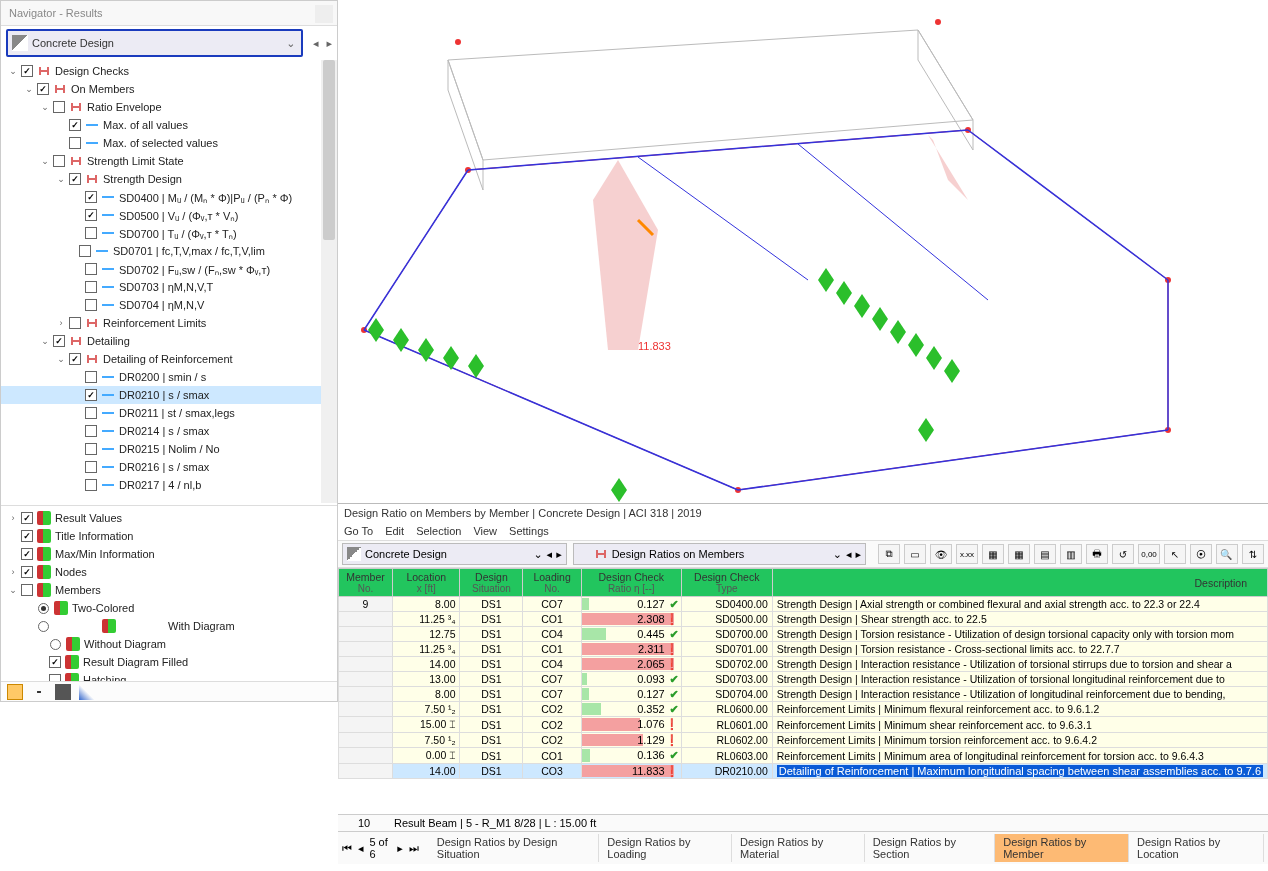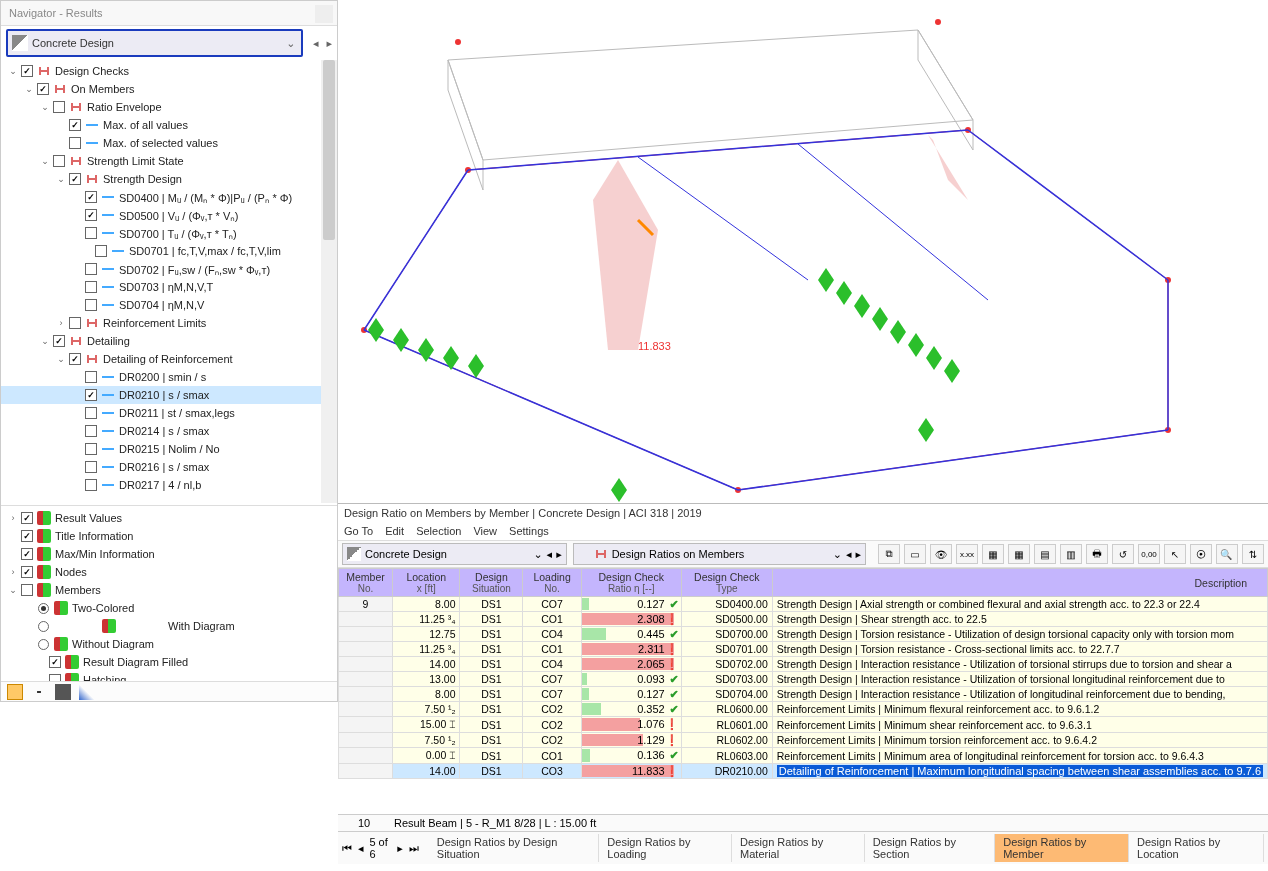--- a/index.html
+++ b/index.html
@@ -34,21 +34,21 @@
 .res-menu span { cursor:pointer; }
 .res-toolbar { display:flex; align-items:center; gap:6px; padding:2px 4px; border-top:1px solid #ddd; border-bottom:1px solid #ddd; background:#fafafa; }
 .tb-dd { display:flex; align-items:center; height:22px; background:#ecebf4; border:1px solid #bbb; padding:0 4px; gap:4px; }
 .tb-dd.wide1 { width:230px; }
 .tb-dd.wide2 { width:300px;padding-left:20px; }
 .tb-dd .lbl { flex:1; }
 .tb-icons { display:flex; gap:4px; margin-left:6px; }
 .tb-icons span { width:22px; height:20px; border:1px solid #ccc; background:#f5f5f5; display:flex; align-items:center; justify-content:center; font-size:10px; }
 .table-wrap { flex:1; overflow:hidden; position:relative; }
 table { border-collapse:collapse; width:100%; }
-th { background:#c4b5fd; border:1px solid #ccc; padding:2px 4px; font-weight:normal; color:#333; font-size:10.5px; }
+th { background:#22c55e; border:1px solid #ccc; padding:2px 4px; font-weight:normal; color:#333; font-size:10.5px; }
 th .sub { display:block; color:#555; font-size:10px; }
 td { border:1px solid #ddd; padding:1px 4px; font-size:10.5px; background:#ffffe8; }
 td.num { text-align:right; }
 td.ctr { text-align:center; }
 td.bar { position:relative; padding:0; width:92px; }
 td.bar .fill { position:absolute; left:0; top:1px; bottom:1px; }
 td.bar .fill.g { background:#a8e6a8; }
 td.bar .fill.r { background:#f4a0a0; }
 td.bar .val { position:absolute; right:16px; top:1px; }
 td.bar .mk { position:absolute; right:2px; top:1px; font-weight:bold; }
@@ -139,21 +139,21 @@
         <span class="cb checked"></span>
         <span class="ic ic-line"></span>
         <span class="lbl">SD0500 | Vᵤ / (Φᵥ,ᴛ * Vₙ)</span>
       </div>
       <div class="tn" style="padding-left: 70px;">
         <span class="exp"></span>
         <span class="cb"></span>
         <span class="ic ic-line"></span>
         <span class="lbl">SD0700 | Tᵤ / (Φᵥ,ᴛ * Tₙ)</span>
       </div>
-      <div class="tn" style="padding-left: 80px; text-align: right;">
+      <div class="tn" style="padding-left: 64px; text-align: right;">
         <span class="exp"></span>
         <span class="cb"></span>
         <span class="ic ic-line"></span>
         <span class="lbl">SD0701 | fc,T,V,max / fc,T,V,lim</span>
       </div>
       <div class="tn" style="padding-left: 70px;">
         <span class="exp"></span>
         <span class="cb"></span>
         <span class="ic ic-line"></span>
         <span class="lbl">SD0702 | Fᵤ,sw / (Fₙ,sw * Φᵥ,ᴛ)</span>
@@ -268,21 +268,21 @@
       <div class="tn" style="padding-left: 34px;">
         <span class="radio on"></span>
         <span class="ic" style="background:linear-gradient(90deg,#c33 40%,#3c3 40%);border-radius:2px;"></span>
         <span class="lbl">Two-Colored</span>
       </div>
       <div class="tn" style="padding-left: 34px; gap: 48px;">
         <span class="radio"></span>
         <span class="ic" style="background:linear-gradient(90deg,#c33 40%,#3c3 40%);border-radius:2px;"></span>
         <span class="lbl">With Diagram</span>
       </div>
-      <div class="tn" style="padding-left: 34px;">
+      <div class="tn" style="padding-left: 46px;">
         <span class="radio"></span>
         <span class="ic" style="background:linear-gradient(90deg,#c33 40%,#3c3 40%);border-radius:2px;"></span>
         <span class="lbl">Without Diagram</span>
       </div>
       <div class="tn" style="padding-left: 34px; text-align: right;">
         <span class="exp"></span>
         <span class="cb checked"></span>
         <span class="ic" style="background:linear-gradient(90deg,#c33 40%,#3c3 40%);border-radius:2px;"></span>
         <span class="lbl">Result Diagram Filled</span>
       </div>

